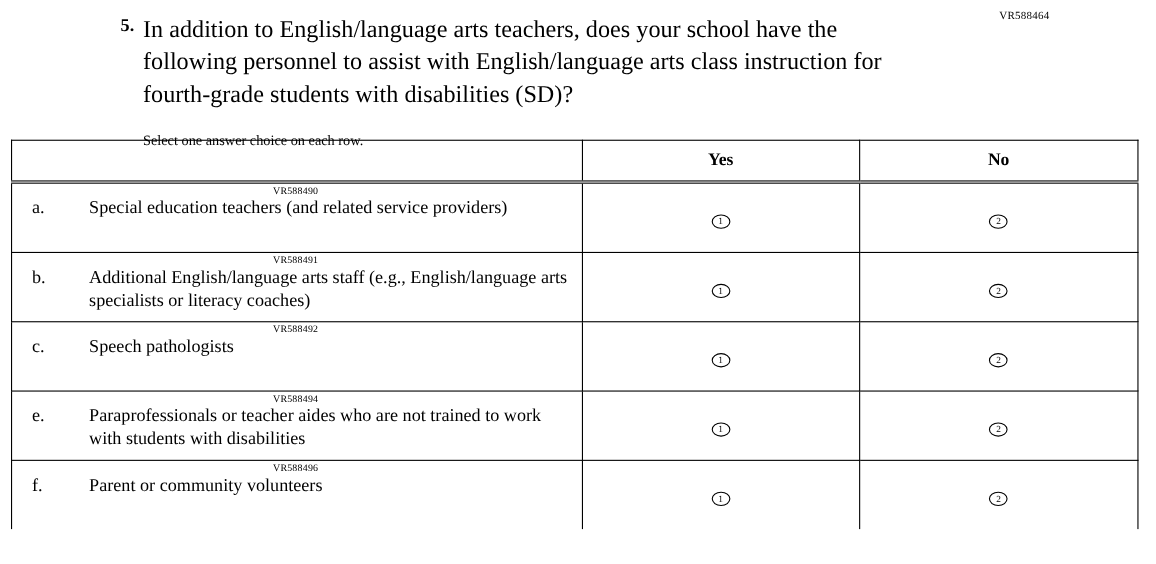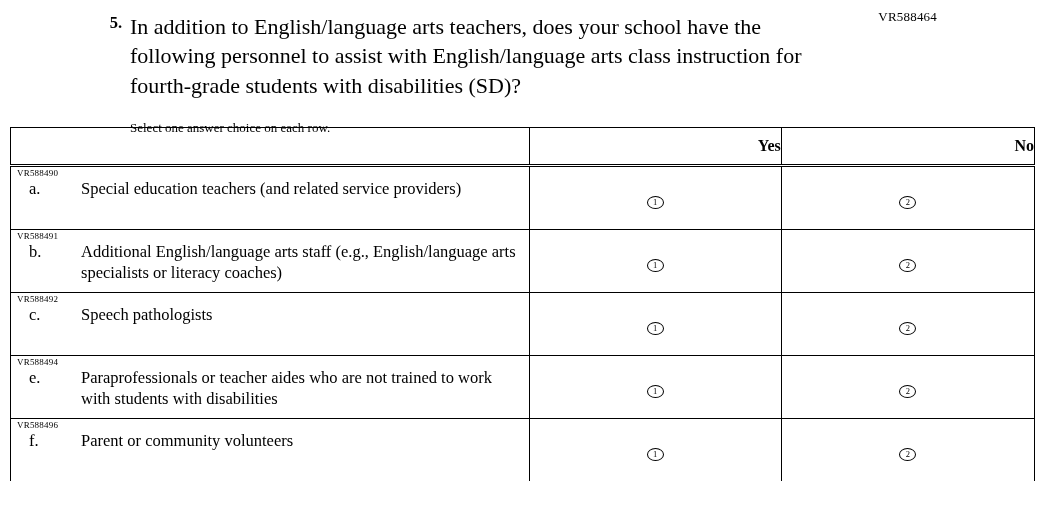--- a/index.html
+++ b/index.html
@@ -44,23 +44,23 @@
   .q-instruction {
     font-size: 13px;
     line-height: 1.33;
     margin-top: 19px;
     margin-left: 34px;
   }
 
   
   .vr-top {
     position: absolute;
-    right: 114px;
+    right: 97px;
     top: 9px;
-    font-size: 13px;
+    font-size: 10px;
     font-family: "Liberation Serif", serif;
     letter-spacing: 0.2px;
   }
 
   
   .matrix {
     position: absolute;
     left: 10px;
     top: 127px;
     width: 1025px;
@@ -73,34 +73,34 @@
     vertical-align: top;
   }
   .matrix col.c-item { width: 518px; }
   .matrix col.c-yes  { width: 252px; }
   .matrix col.c-no   { width: 253px; }
 
   .head-row th {
     height: 36px;
     font-size: 16px;
     font-weight: bold;
-    text-align: right;
+    text-align: center;
     vertical-align: middle;
     border-bottom: 3px double #000000;
   }
   .head-row th.blank-head { border-bottom: 3px double #000000; }
 
   td.item-cell {
     position: relative;
     padding: 0 6px 8px 6px;
     height: 54px;
   }
   .vr-label {
     font-size: 9px;
-    text-align: left;
+    text-align: center;
     line-height: 1.1;
     padding-top: 2px;
     padding-right: 2px;
     letter-spacing: 0.2px;
   }
   .item-text {
     font-size: 16.5px;
     line-height: 1.28;
     display: flex;
     align-items: flex-start;

